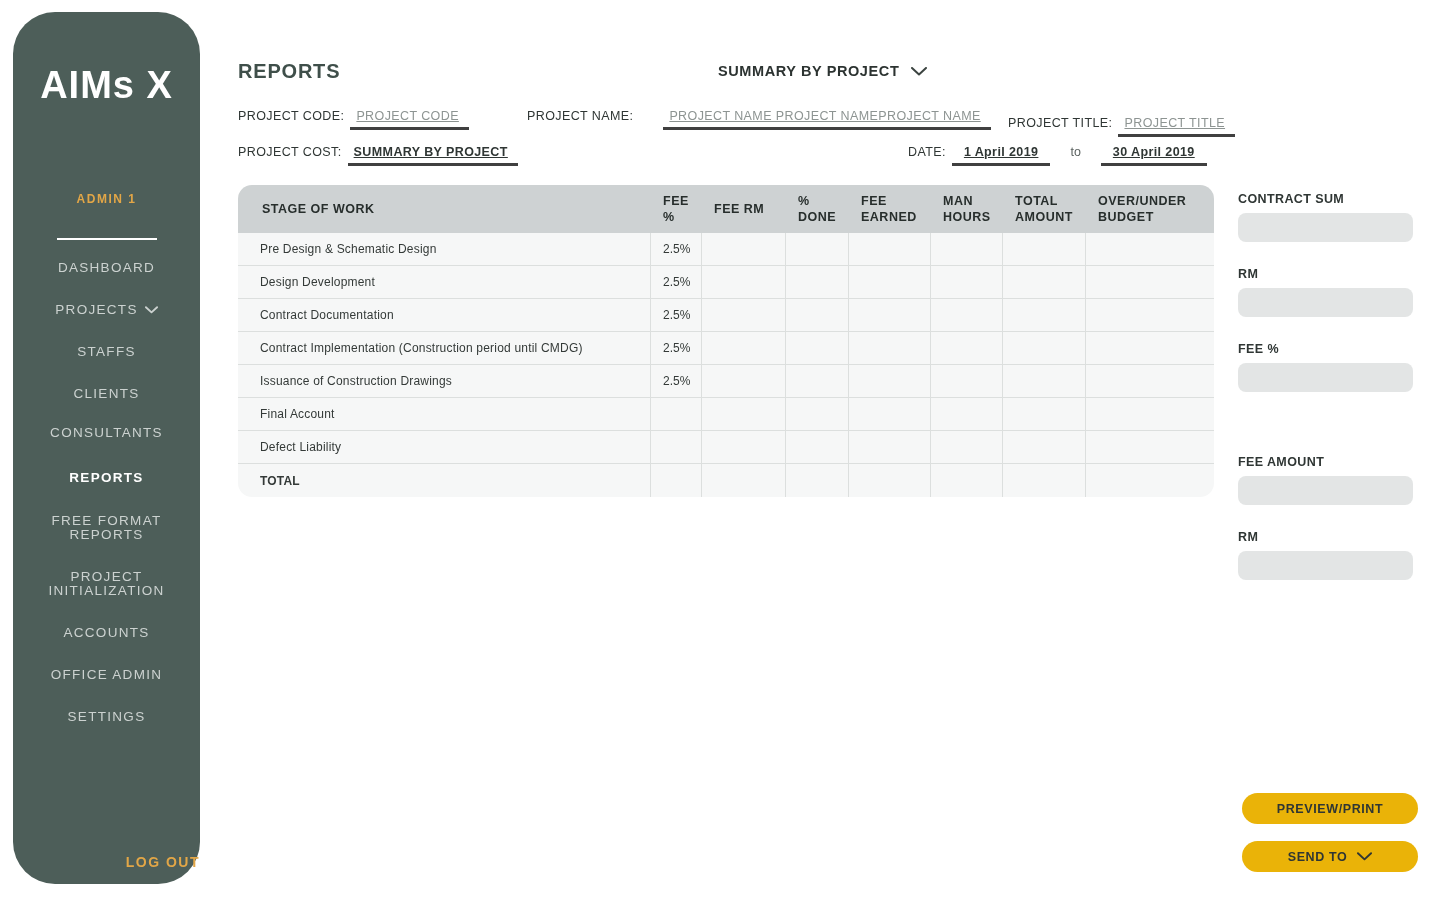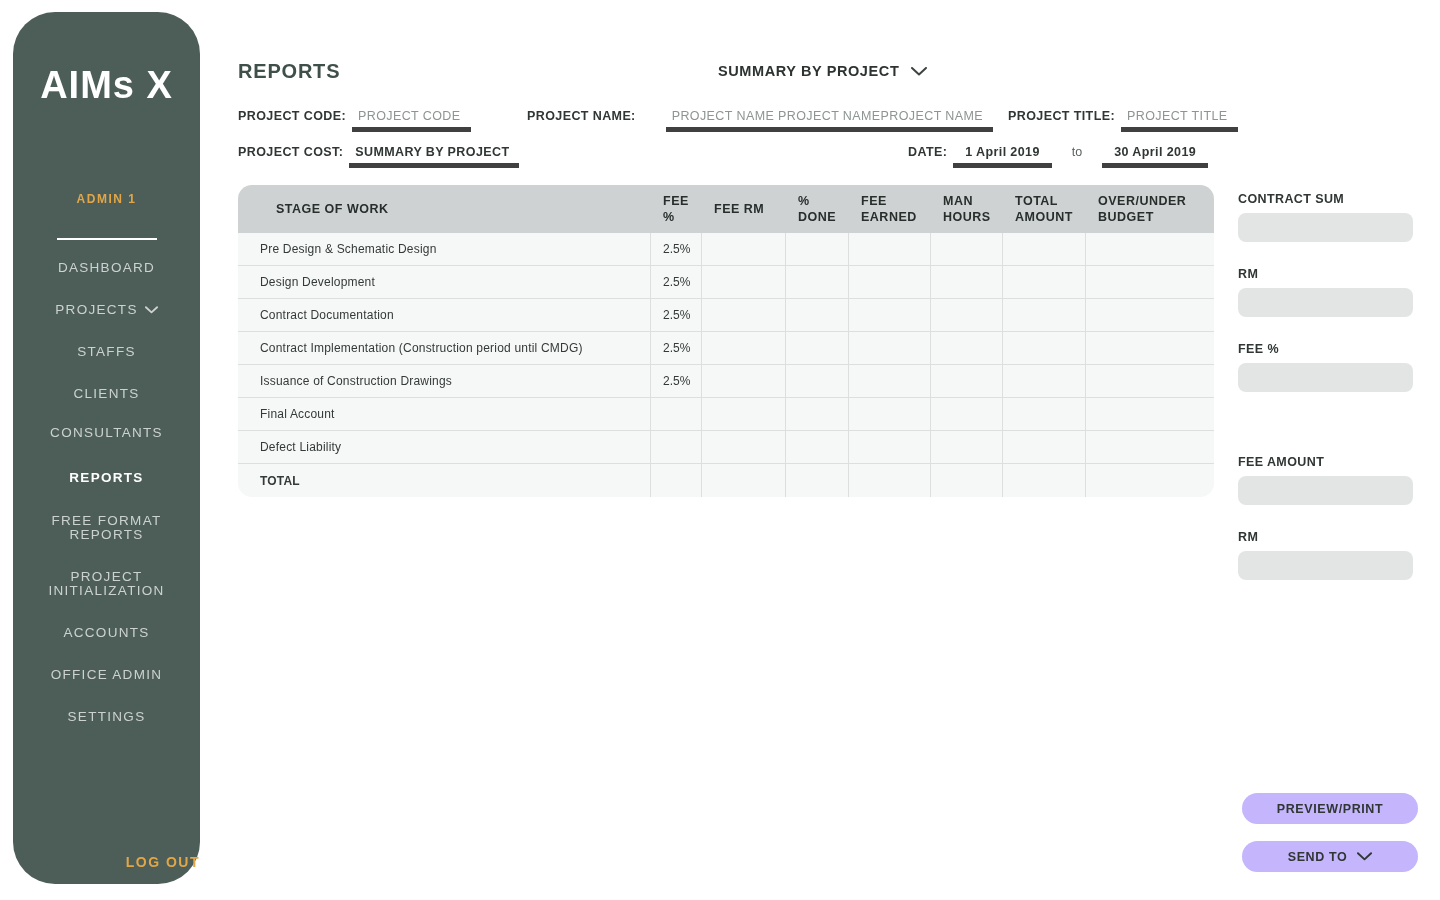--- a/index.html
+++ b/index.html
@@ -26,36 +26,36 @@
 
   
   .page-title { position:absolute; left:238px; top:60px; font-size:20px; font-weight:700;
     letter-spacing:0.8px; color:#3f4f4a; }
   .report-type { position:absolute; left:718px; top:63px; display:flex; align-items:center;
     gap:12px; cursor:pointer; }
   .report-type .rt-label { font-size:14.5px; font-weight:700; letter-spacing:0.6px; color:#2c3331; }
 
   
   .fgroup { position:absolute; display:flex; align-items:baseline; font-size:12.5px; }
-  .flabel { font-weight:700; color:#2f3634; letter-spacing:0.4px; white-space:nowrap;text-align:right; }
-  .fvalue { margin-left:6px; padding:0 10px 4px 6px; border-bottom:5px solid #404040;
-    color:#8d9492; letter-spacing:0.4px; white-space:nowrap; }
+  .flabel { font-weight:400; color:#2f3634; letter-spacing:0.4px; white-space:nowrap;text-align:right; }
+  .fvalue { margin-left:6px; padding:0 10px 4px 6px; border-bottom:3px solid #404040;
+    color:#8d9492; letter-spacing:0.4px; white-space:nowrap;text-decoration:underline; }
   .fvalue.bold { color:#2f3634; font-weight:700; }
   .fvalue.center { text-align:center; min-width:92px; padding:0 12px 4px; }
   .to-word { margin:0 20px; color:#5a615f; }
 
   
   table.report { position:absolute; left:238px; top:185px; width:976px;
     border-collapse:separate; border-spacing:0; table-layout:fixed; }
   table.report th {
     background:#ced2d3; color:#272e2c; font-size:12.5px; font-weight:700;
     letter-spacing:0.5px; text-align:left; vertical-align:middle;
     padding:8px 8px 8px 12px; height:47px; line-height:16px;
   }
-  table.report th:first-child { border-top-left-radius:14px; padding-left:38px; }
+  table.report th:first-child { border-top-left-radius:14px; padding-left:24px; }
   table.report th:last-child  { border-top-right-radius:14px; }
   table.report td {
     background:#f6f7f7; font-size:12px; color:#343a38; height:33px;
     padding:6px 8px 6px 12px; border-bottom:1px solid #dcdfde; border-right:1px solid #dcdfde;
   }
   table.report td:last-child { border-right:none; }
   table.report td.stage { padding-left:22px; letter-spacing:0.2px; }
   table.report tr.total-row td { font-weight:700; border-bottom:none; }
   table.report tr.total-row td:first-child { border-bottom-left-radius:14px; }
   table.report tr.total-row td:last-child  { border-bottom-right-radius:14px; }
@@ -63,21 +63,21 @@
   
   .sp-label { position:absolute; left:1238px; font-size:12.5px; font-weight:700;
     color:#2f3634; letter-spacing:0.4px; }
   .sp-input { position:absolute; left:1238px; width:175px; height:29px;
     background:#e3e5e5; border-radius:8px; border:none; cursor:text;
     background-image:radial-gradient(#d2d5d5 0.8px, transparent 0.8px);
     background-size:10px 8px; background-position:4px 6px; }
 
   
   .btn { position:absolute; left:1242px; width:176px; height:31px; border-radius:16px;
-    background:#c4b5fd; border:none; display:flex; align-items:center; justify-content:center;
+    background:#eab308; border:none; display:flex; align-items:center; justify-content:center;
     gap:10px; font-family:"Liberation Sans", sans-serif; font-size:12.5px; font-weight:700;
     letter-spacing:0.6px; color:#2f3634; cursor:pointer; }
 
   .chev-svg { stroke:currentColor; fill:none; stroke-width:2; stroke-linecap:round; stroke-linejoin:round; }
 </style>
 </head>
 <body>
 
 <div class="stage">
 
@@ -136,21 +136,21 @@
   </div>
 
   <div class="fgroup" style="left:238px; top:109px;">
     <span class="flabel">PROJECT CODE:</span>
     <span class="fvalue" style="min-width:96px;">PROJECT CODE</span>
   </div>
   <div class="fgroup" style="left:527px; top:109px;gap:24px;">
     <span class="flabel">PROJECT NAME:</span>
     <span class="fvalue">PROJECT NAME PROJECT NAMEPROJECT NAME</span>
   </div>
-  <div class="fgroup" style="left:1008px; top:109px;">
+  <div class="fgroup" style="left:1008px; top:116px;">
     <span class="flabel">PROJECT TITLE:</span>
     <span class="fvalue" style="min-width:96px;">PROJECT TITLE</span>
   </div>
 
   <div class="fgroup" style="left:238px; top:145px;">
     <span class="flabel">PROJECT COST:</span>
     <span class="fvalue bold">SUMMARY BY PROJECT</span>
   </div>
   <div class="fgroup" style="left:908px; top:145px;">
     <span class="flabel">DATE:</span>

